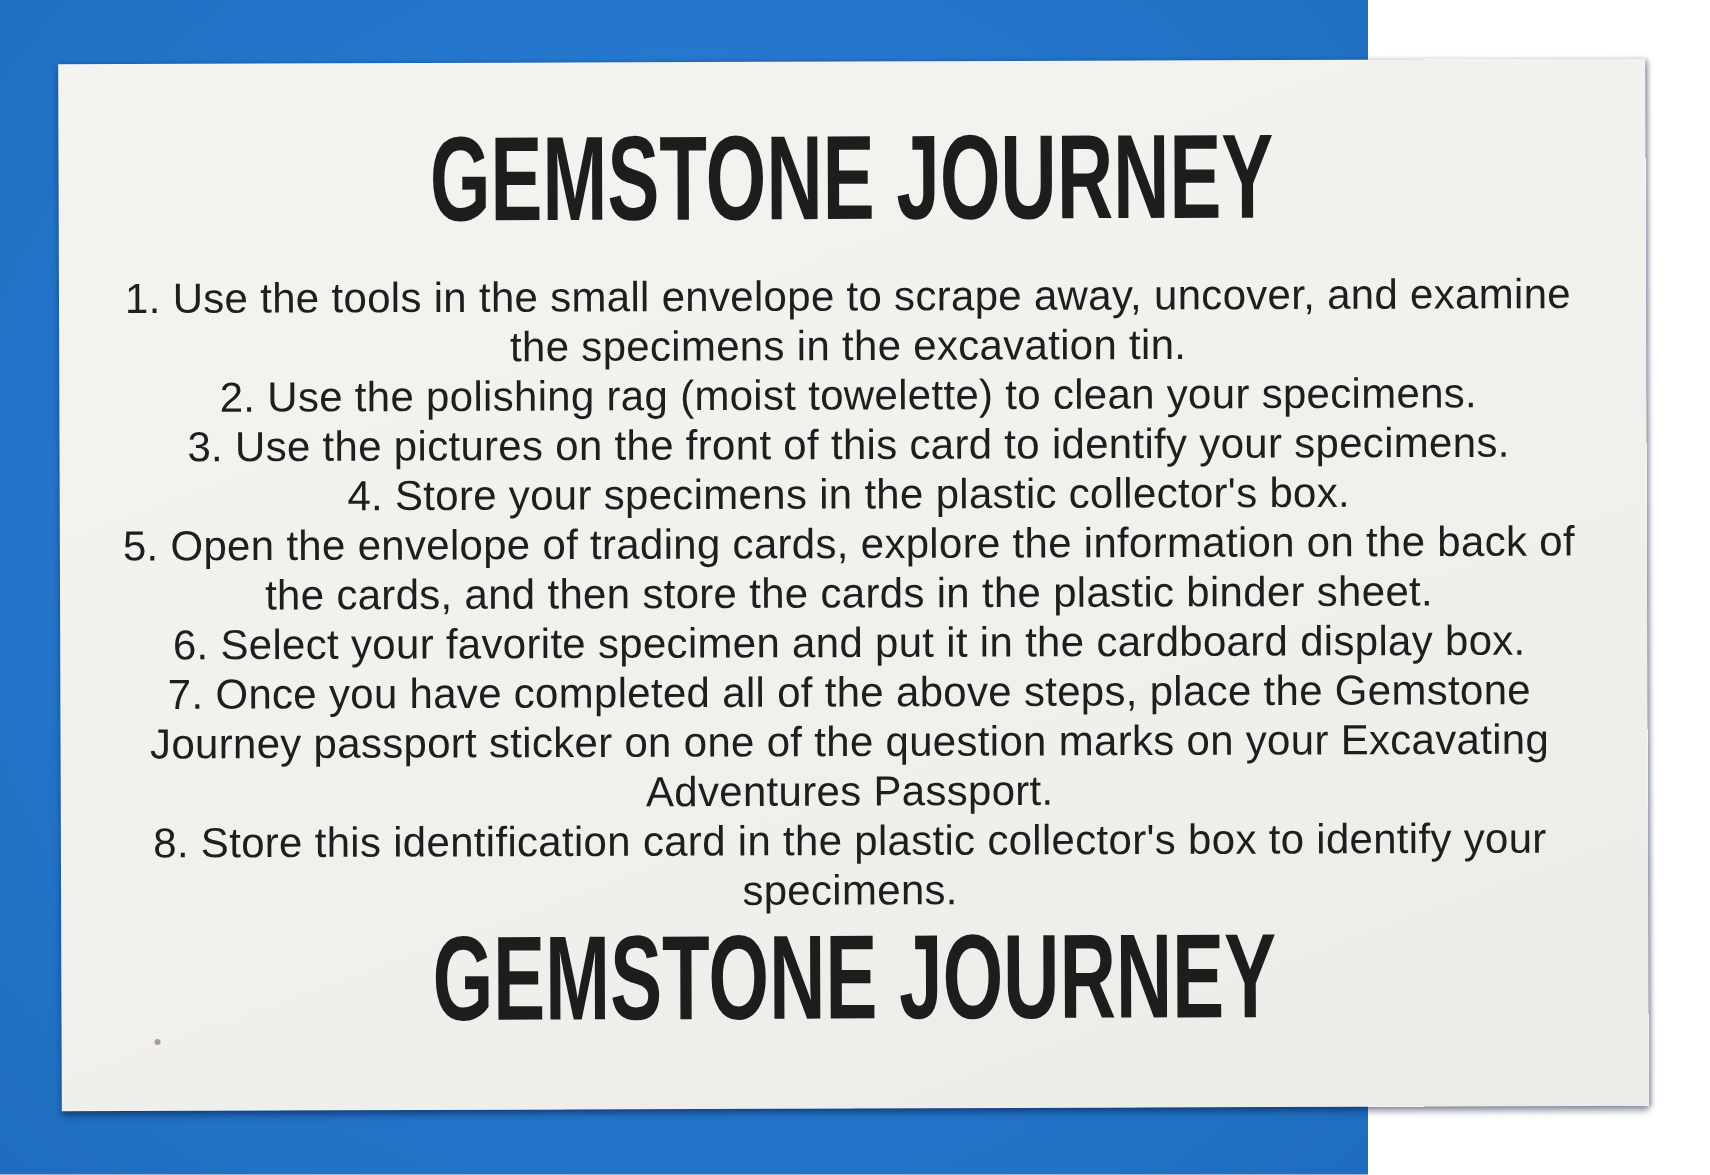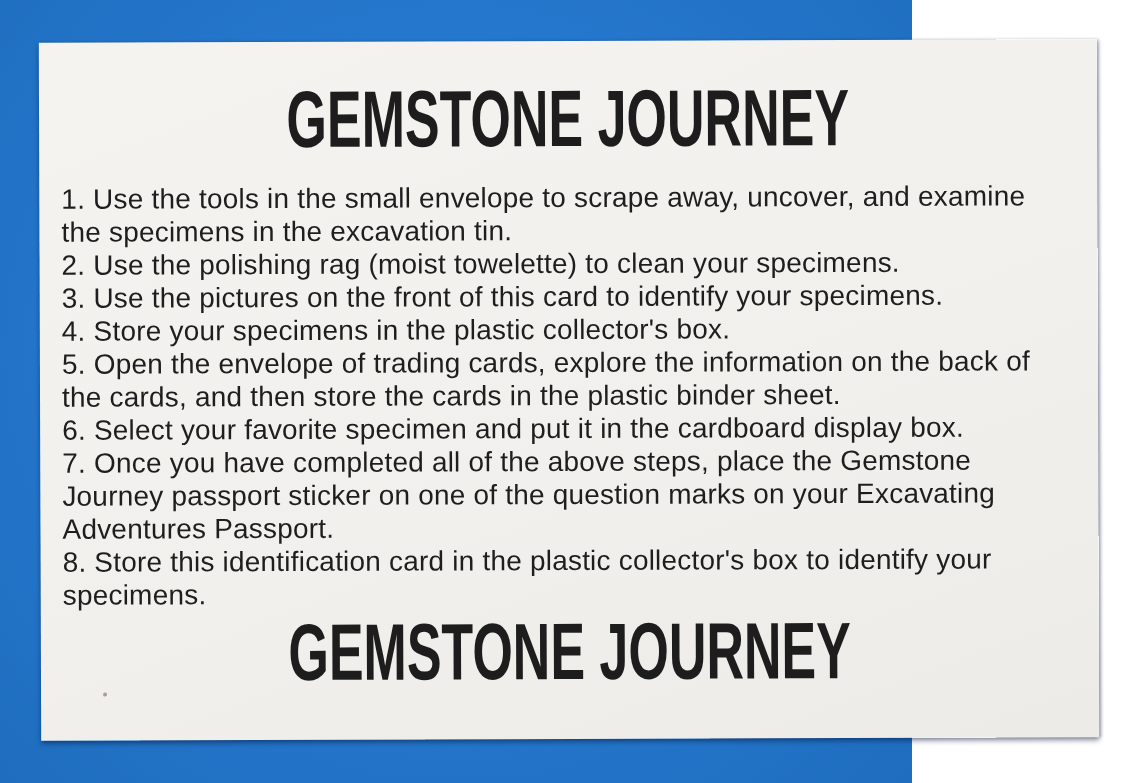--- a/index.html
+++ b/index.html
@@ -8,20 +8,21 @@
     width: 1140px;
     height: 783px;
     overflow: hidden;
     font-family: "Liberation Sans", sans-serif;
   }
   .backdrop {
     position: absolute;
     width: 912px;
     height: 783px;
     background: radial-gradient(ellipse at 50% 45%, #2b80da 0%, #2577cd 55%, #1e6dbe 100%);
+    text-align: center;
   }
   .card {
     position: absolute;
     left: 40px;
     top: 41px;
     width: 1058px;
     height: 698px;
     background: linear-gradient(160deg, #f4f3f0 0%, #f1f0ed 55%, #ecebe7 100%);
     transform: rotate(-0.2deg);
     transform-origin: 50% 50%;

